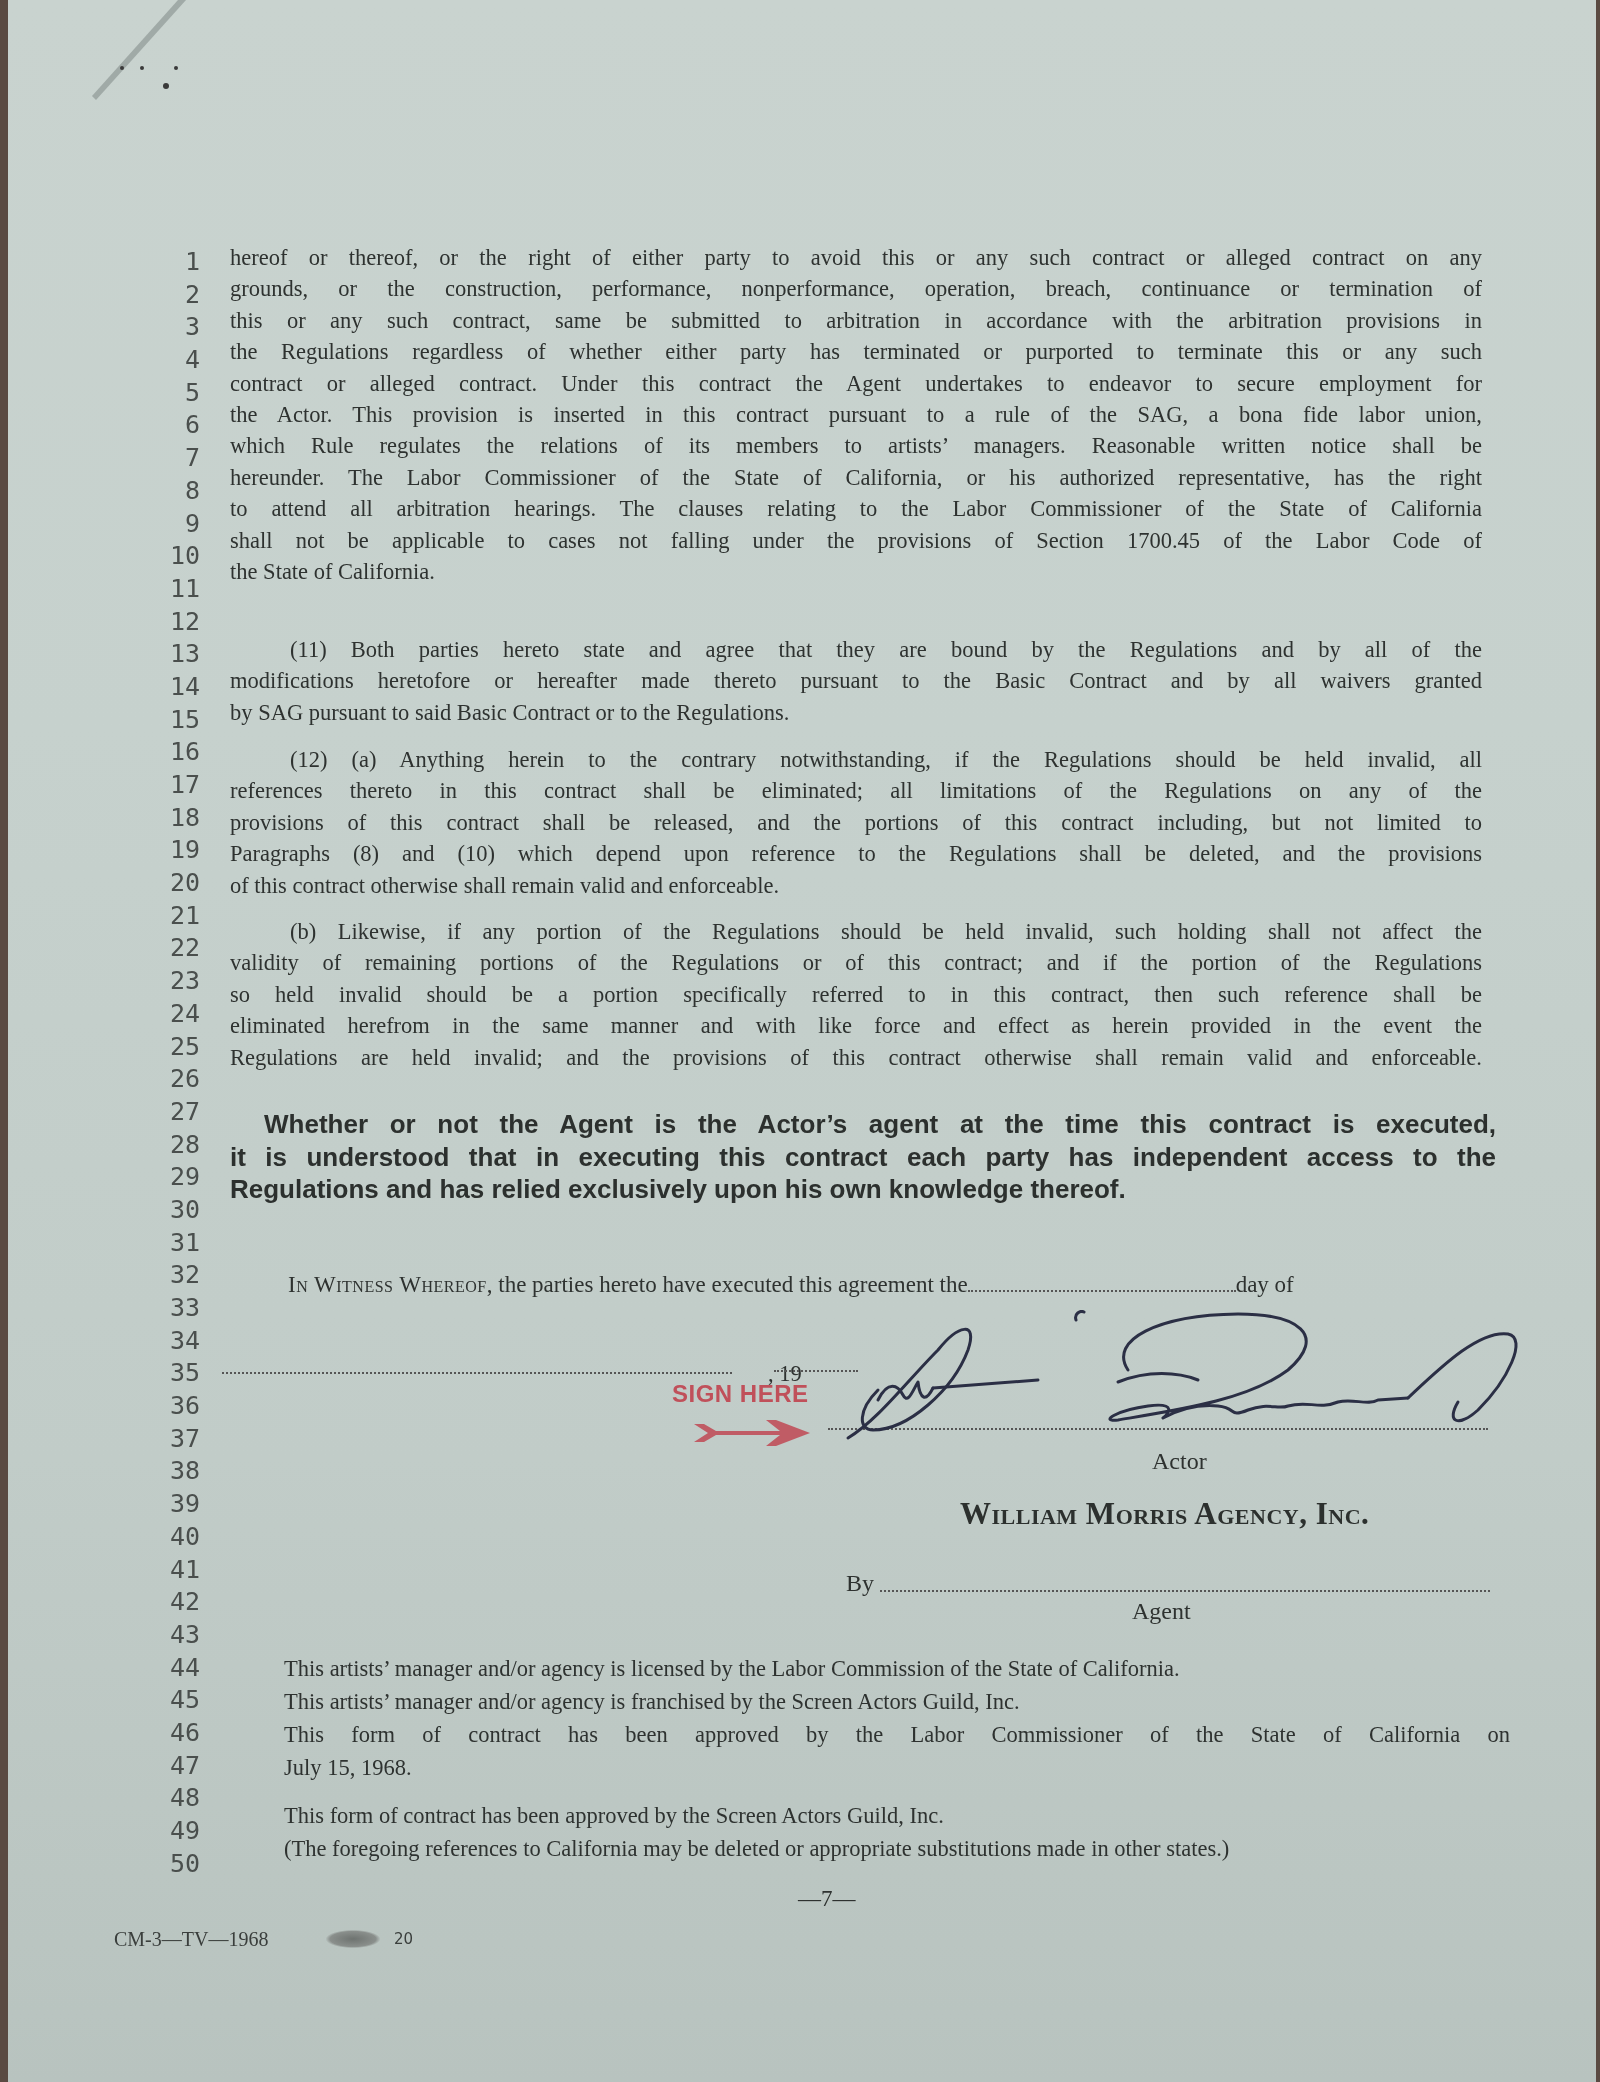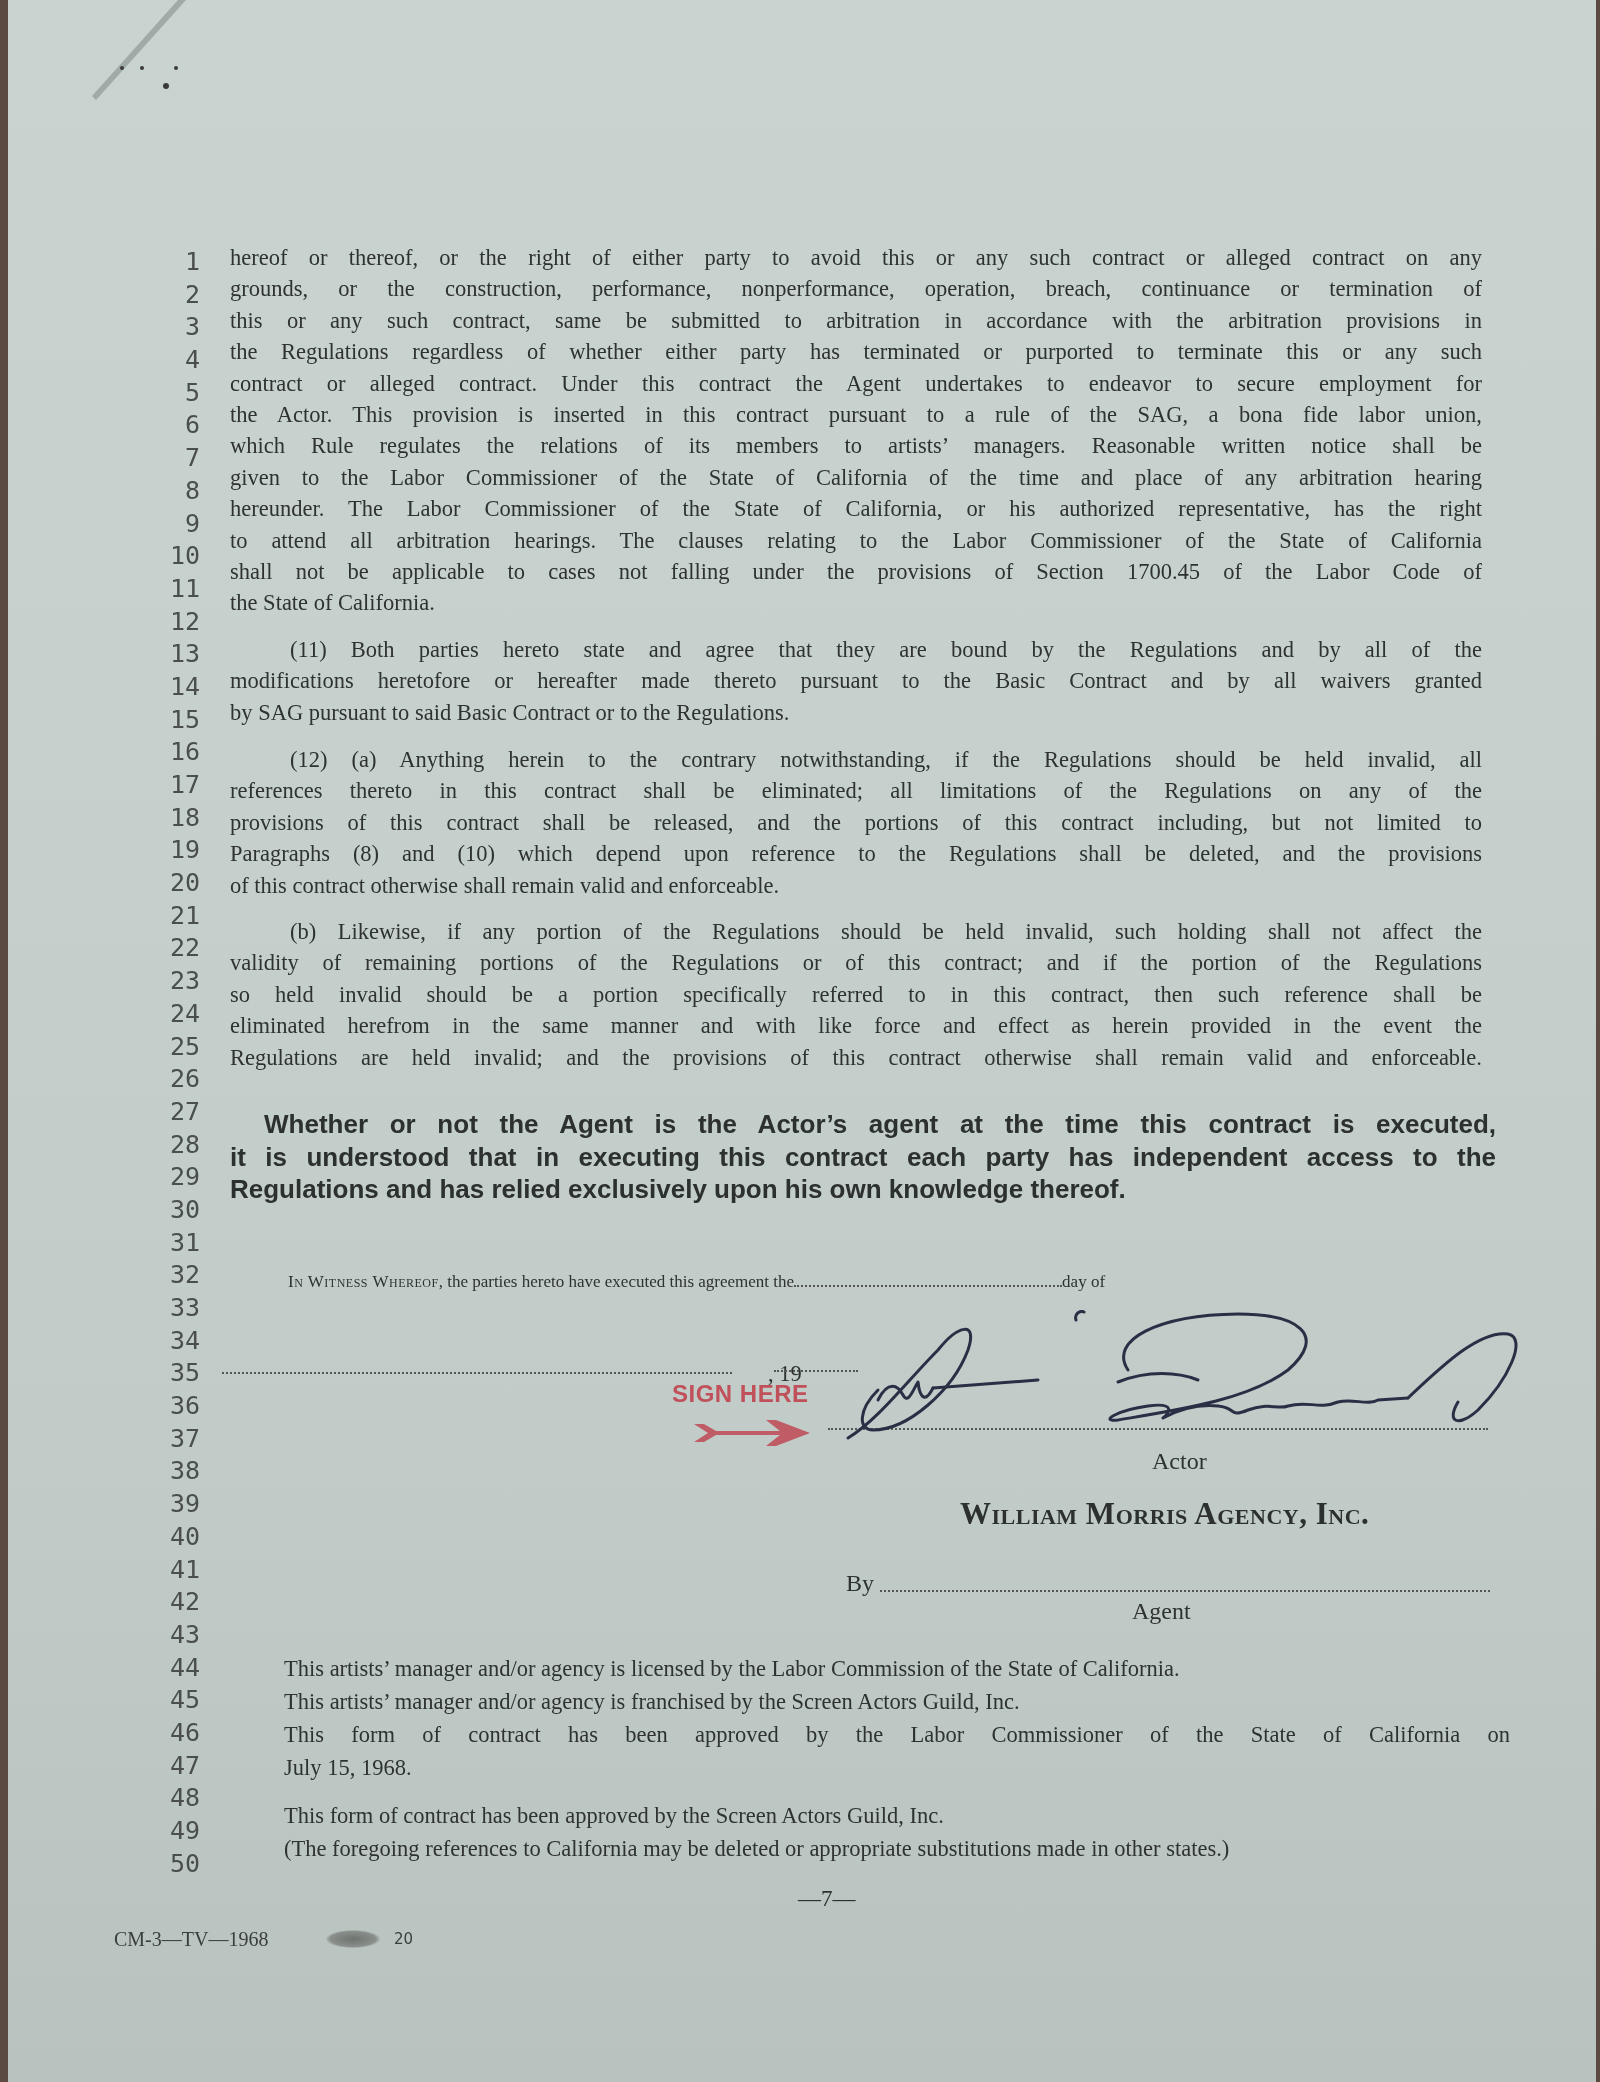--- a/index.html
+++ b/index.html
@@ -32,21 +32,21 @@
   .bold-block {
     position:absolute; left:222px; width:1266px; top:1108px;
     font-family:"Liberation Sans", "DejaVu Sans", sans-serif; font-weight:bold;
     font-size:26px; line-height:32.5px; color:#2c302e;
   }
   .bold-block .ln { display:block; text-align:justify; text-align-last:justify; white-space:nowrap; }
   .bold-block .ln.first { padding-left:34px; }
   .bold-block .ln.last { text-align-last:left; }
   .witness {
     position:absolute; left:280px; top:1272px; width:1210px;
-    font-size:17px; color:#2e3230; white-space:nowrap;
+    font-size:23px; color:#2e3230; white-space:nowrap;
   }
   .smallcaps { font-variant:small-caps; letter-spacing:0.5px; }
   .dots { display:inline-block; border-bottom:2px dotted #555; vertical-align:baseline; height:4px; }
   .abs { position:absolute; }
   .sign-here {
     position:absolute; left:664px; top:1380px;
     font-family:Liberation Sans, sans-serif; font-weight:bold;
     font-size:24px; color:#c0505a; letter-spacing:0.5px;
   }
   .caption { position:absolute; font-size:24px; color:#2e3230; }
@@ -140,21 +140,20 @@
     </div>
 
   <div class="body-text" style="top:242px;">
     <span class="ln">hereof or thereof, or the right of either party to avoid this or any such contract or alleged contract on any</span>
     <span class="ln">grounds, or the construction, performance, nonperformance, operation, breach, continuance or termination of</span>
     <span class="ln">this or any such contract, same be submitted to arbitration in accordance with the arbitration provisions in</span>
     <span class="ln">the Regulations regardless of whether either party has terminated or purported to terminate this or any such</span>
     <span class="ln">contract or alleged contract. Under this contract the Agent undertakes to endeavor to secure employment for</span>
     <span class="ln">the Actor. This provision is inserted in this contract pursuant to a rule of the SAG, a bona fide labor union,</span>
     <span class="ln">which Rule regulates the relations of its members to artists’ managers. Reasonable written notice shall be</span>
-    <span class="ln">given to the Labor Commissioner of the State of California of the time and place of any arbitration hearing</span>
     <span class="ln">hereunder. The Labor Commissioner of the State of California, or his authorized representative, has the right</span>
     <span class="ln">to attend all arbitration hearings. The clauses relating to the Labor Commissioner of the State of California</span>
     <span class="ln">shall not be applicable to cases not falling under the provisions of Section 1700.45 of the Labor Code of</span>
     <span class="ln last">the State of California.</span>
   </div>
 
   <div class="body-text" style="top:634px;">
     <span class="ln indent">(11) Both parties hereto state and agree that they are bound by the Regulations and by all of the</span>
     <span class="ln">modifications heretofore or hereafter made thereto pursuant to the Basic Contract and by all waivers granted</span>
     <span class="ln last">by SAG pursuant to said Basic Contract or to the Regulations.</span>

